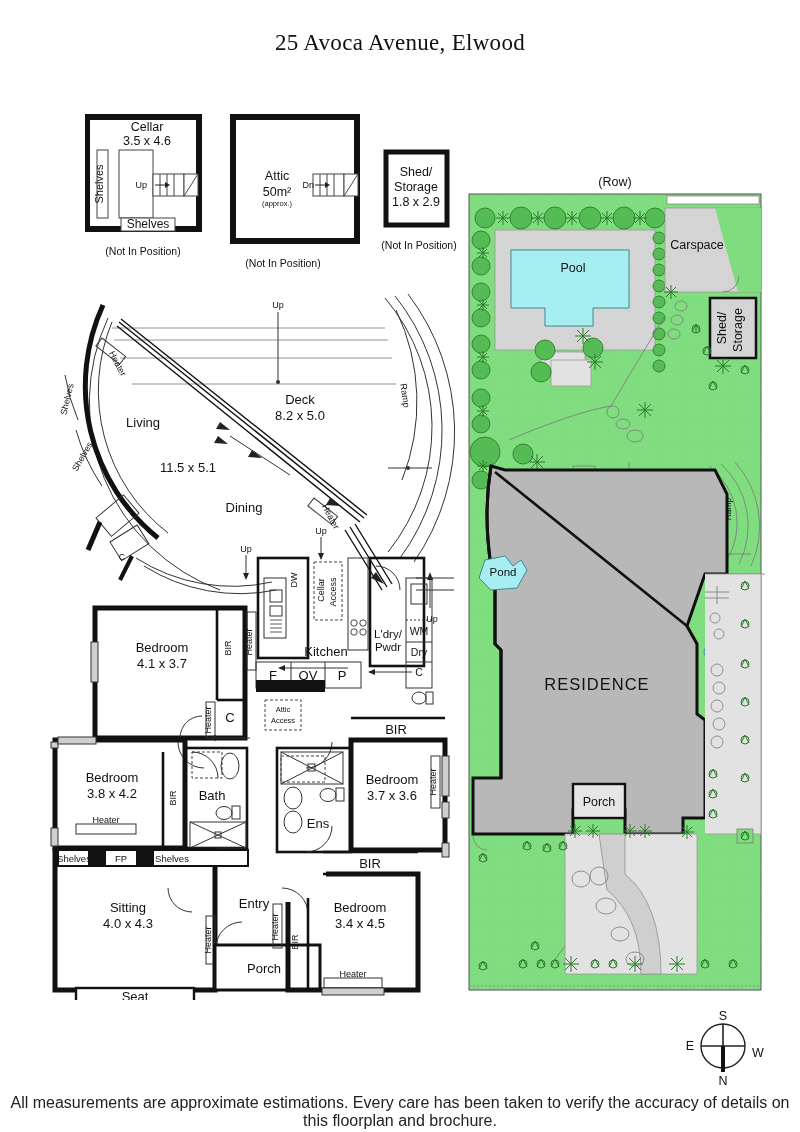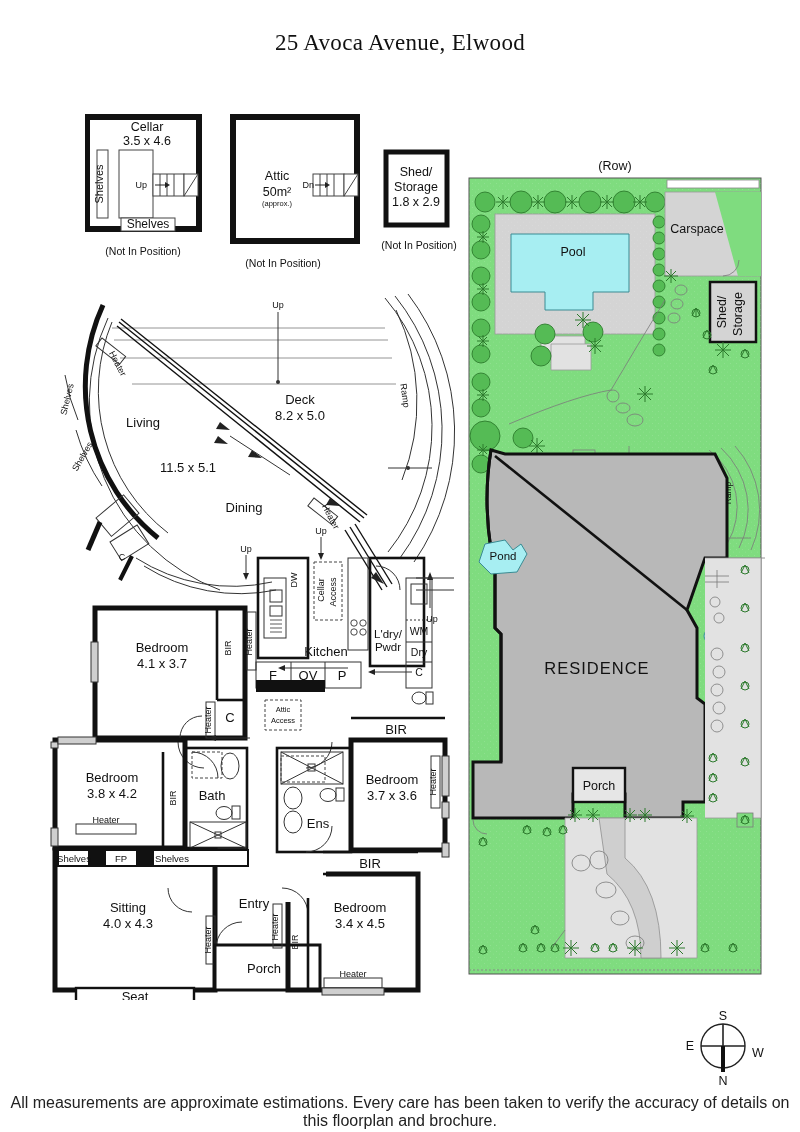--- a/index.html
+++ b/index.html
@@ -364,21 +364,21 @@
 
       <line x1="268" y1="608" x2="268" y2="700" class="wallthin"></line>
       <text x="258" y="652" class="sm" transform="rotate(-90 258 652)">BIR</text>
       <rect x="284" y="688" width="58" height="10" class="thin"></rect>
       <text x="313" y="687" class="sm">Heater</text>
       <rect x="282" y="698" width="62" height="7" class="win"></rect>
     </g>
   </svg>
   </div>
 
-  <div class="abs" style="left:465px;top:158px;">
+  <div class="abs" style="left:465px;top:174px;">
   <svg width="300" height="830" viewBox="0 0 300 830">
     <defs>
       <style>
         .lawn{fill:#7fdc7f;}
         .pave{fill:#d4d4d4;stroke:#9a9a9a;stroke-width:.8;}
         .pavelight{fill:#e2e2e2;stroke:#9a9a9a;stroke-width:.8;}
         .res{fill:#b8b8b8;stroke:#111;stroke-width:2.6;}
         .water{fill:#a7eef2;stroke:#3a8b93;stroke-width:1;}
         .tree{fill:#55bb55;stroke:#2e7d2e;stroke-width:.9;}
         .shrub{fill:none;stroke:#2d7a2d;stroke-width:1;}

